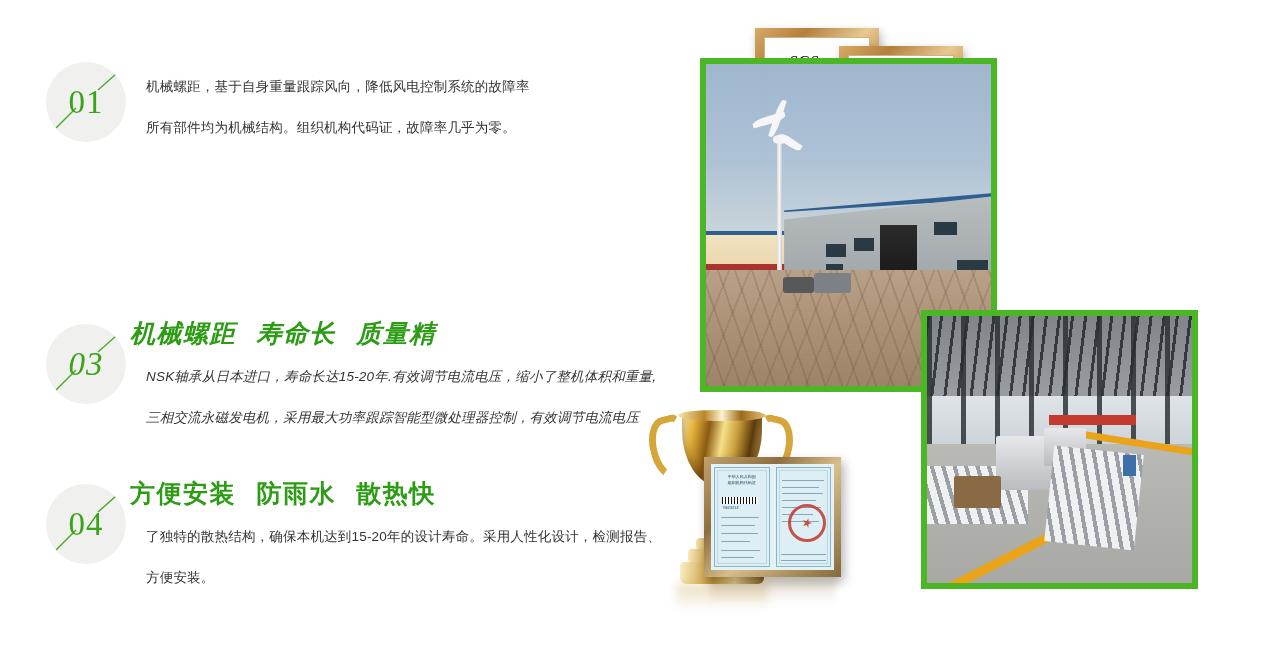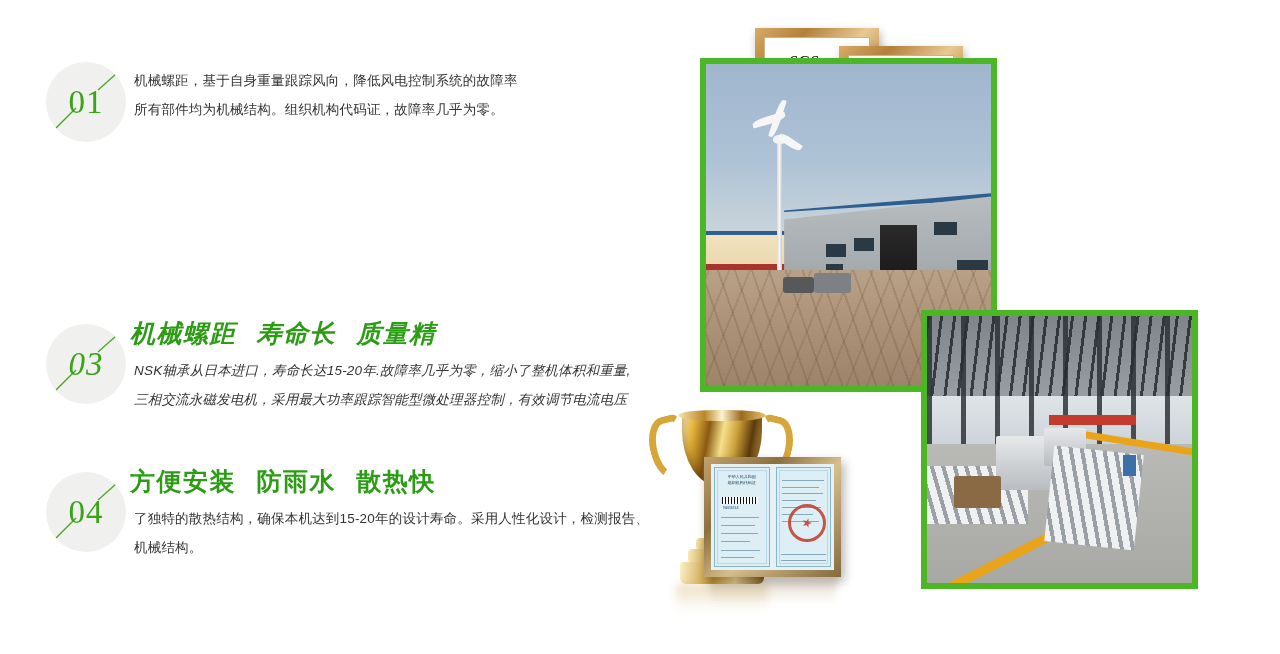--- a/index.html
+++ b/index.html
@@ -11,21 +11,21 @@
     overflow: hidden;
   }
   #page { position: relative; width: 1280px; height: 654px; background:#fff; }
 
   
   .features { position: absolute; left: 0; top: 0; width: 700px; height: 654px; }
   .feature { position: absolute; left: 46px; width: 650px; }
   .feature.f1 { top: 58px; }
   .feature.f2 { top: 188px; }
   .feature.f3 { top: 320px; font-style: italic; }
-  .feature.f4 { top: 468px; }
+  .feature.f4 { top: 480px; }
 
   .badge {
     position: absolute; left: 0; top: 4px;
     width: 80px; height: 80px; border-radius: 50%;
     background: #f0f0ef;
     overflow: hidden;
   }
   .badge .slash {
     position: absolute; left: 0; top: 0; width: 80px; height: 80px;
   }
@@ -50,21 +50,21 @@
     line-height: 1.1;
     white-space: pre;
   }
   .fbody {
     margin-top: 10px;
     font-size: 13.5px;
     color: #333333;
     line-height: 25px;
     letter-spacing: 0.2px;
   }
-  .fbody p { margin: 4px; white-space: pre; }
+  .fbody p { margin: 16px; white-space: pre; }
 
   
   .collage { position: absolute; left: 620px; top: 0; width: 660px; height: 654px; }
 
   .photo {
     position: absolute;
     border: 5px solid #4cb724;
     background: #e8e8e8;
     overflow: hidden;
   }
@@ -224,39 +224,39 @@
       <div class="badge">
         <svg class="slash" viewBox="0 0 80 80">
           <line x1="10" y1="66" x2="30" y2="46" stroke="#4aa828" stroke-width="1.4"></line>
           <line x1="52" y1="28" x2="70" y2="12" stroke="#4aa828" stroke-width="1.4"></line>
         </svg>
         <div class="num">03</div>
       </div>
       <div class="ftext">
         <div class="fhead">机械螺距  寿命长  质量精</div>
         <div class="fbody">
-          <p>NSK轴承从日本进口，寿命长达15-20年.故障率几乎为零，缩小了整机体积和重量,</p>
+          <p>NSK轴承从日本进口，寿命长达15-20年.有效调节电流电压，缩小了整机体积和重量,</p>
           <p>三相交流永磁发电机，采用最大功率跟踪智能型微处理器控制，有效调节电流电压</p>
         </div>
       </div>
     </div>
 
     <div class="feature f4">
       <div class="badge">
         <svg class="slash" viewBox="0 0 80 80">
           <line x1="10" y1="66" x2="30" y2="46" stroke="#4aa828" stroke-width="1.4"></line>
           <line x1="52" y1="28" x2="70" y2="12" stroke="#4aa828" stroke-width="1.4"></line>
         </svg>
         <div class="num">04</div>
       </div>
       <div class="ftext">
         <div class="fhead">方便安装  防雨水  散热快</div>
         <div class="fbody">
           <p>了独特的散热结构，确保本机达到15-20年的设计寿命。采用人性化设计，检测报告、</p>
-          <p>机械结构。</p>
+          <p>方便安装。</p>
         </div>
       </div>
     </div>
   </div>
 
   <div class="collage">
 
     <div class="cert c1">
       <div class="frame"></div>
       <div class="mat"></div>

